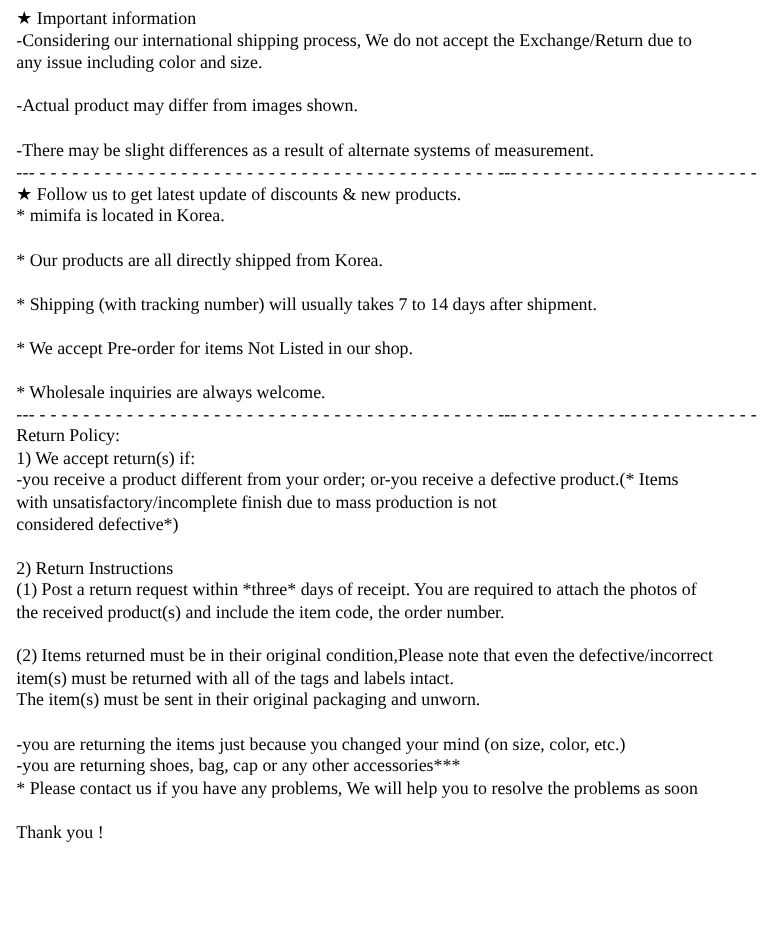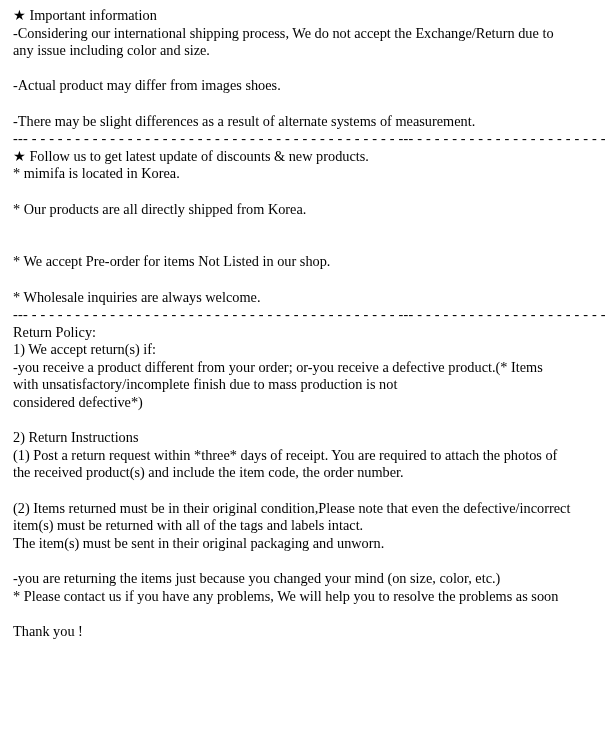--- a/index.html
+++ b/index.html
@@ -30,33 +30,34 @@
 </head>
 <body>
 
 <div class="doc">
 
   <div>
     <div class="line"><span class="star">★</span><span> Important information</span></div>
     <div class="line">-Considering our international shipping process, We do not accept the Exchange/Return due to</div>
     <div class="line">any issue including color and size.</div>
     <div class="line"></div>
-    <div class="line">-Actual product may differ from images shoes.</div>
+    <div class="line">-Actual product may differ from images shown.</div>
     <div class="line"></div>
     <div class="line">-There may be slight differences as a result of alternate systems of measurement.</div>
   </div>
 
   <div class="line sep">--- - - - - - - - - - - - - - - - - - - - - - - - - - - - - - - - - - - - - - - - - - - --- - - - - - - - - - - - - - - - - - - - - - - - - - - - -</div>
 
   <div>
     <div class="line"><span class="star">★</span><span> Follow us to get latest update of discounts &amp; new products.</span></div>
     <div class="line">* mimifa is located in Korea.</div>
     <div class="line"></div>
     <div class="line">* Our products are all directly shipped from Korea.</div>
     <div class="line"></div>
+    <div class="line">* Shipping (with tracking number) will usually takes 7 to 14 days after shipment.</div>
     <div class="line"></div>
     <div class="line">* We accept Pre-order for items Not Listed in our shop.</div>
     <div class="line"></div>
     <div class="line">* Wholesale inquiries are always welcome.</div>
   </div>
 
   <div class="line sep">--- - - - - - - - - - - - - - - - - - - - - - - - - - - - - - - - - - - - - - - - - - - --- - - - - - - - - - - - - - - - - - - - - - - - - - - - -</div>
 
   <div>
     <div class="line">Return Policy:</div>
@@ -67,18 +68,19 @@
     <div class="line"></div>
     <div class="line">2) Return Instructions</div>
     <div class="line">(1) Post a return request within *three* days of receipt. You are required to attach the photos of</div>
     <div class="line">the received product(s) and include the item code, the order number.</div>
     <div class="line"></div>
     <div class="line">(2) Items returned must be in their original condition,Please note that even the defective/incorrect</div>
     <div class="line">item(s) must be returned with all of the tags and labels intact.</div>
     <div class="line">The item(s) must be sent in their original packaging and unworn.</div>
     <div class="line"></div>
     <div class="line">-you are returning the items just because you changed your mind (on size, color, etc.)</div>
+    <div class="line">-you are returning shoes, bag, cap or any other accessories***</div>
     <div class="line">* Please contact us if you have any problems, We will help you to resolve the problems as soon</div>
     <div class="line"></div>
     <div class="line">Thank you !</div>
   </div>
 
 </div>
 
 </body></html>

